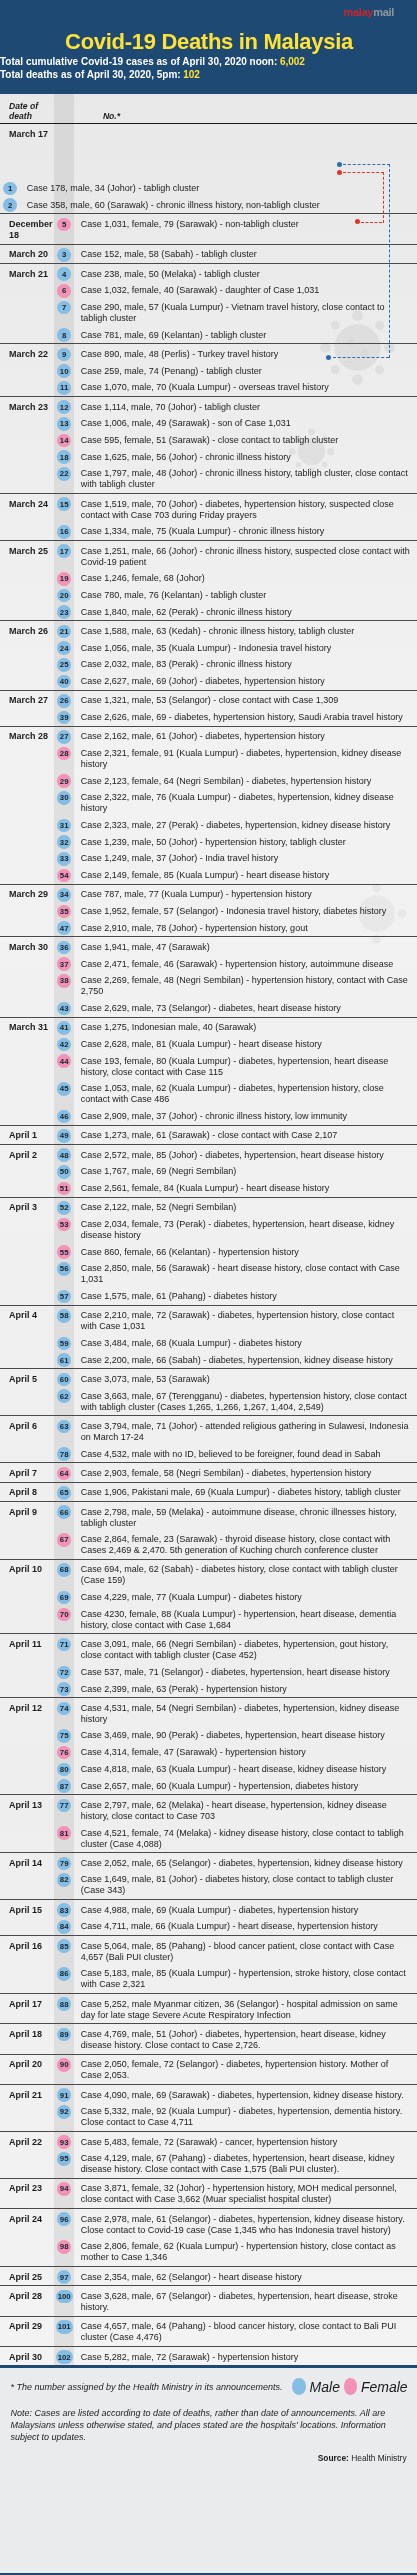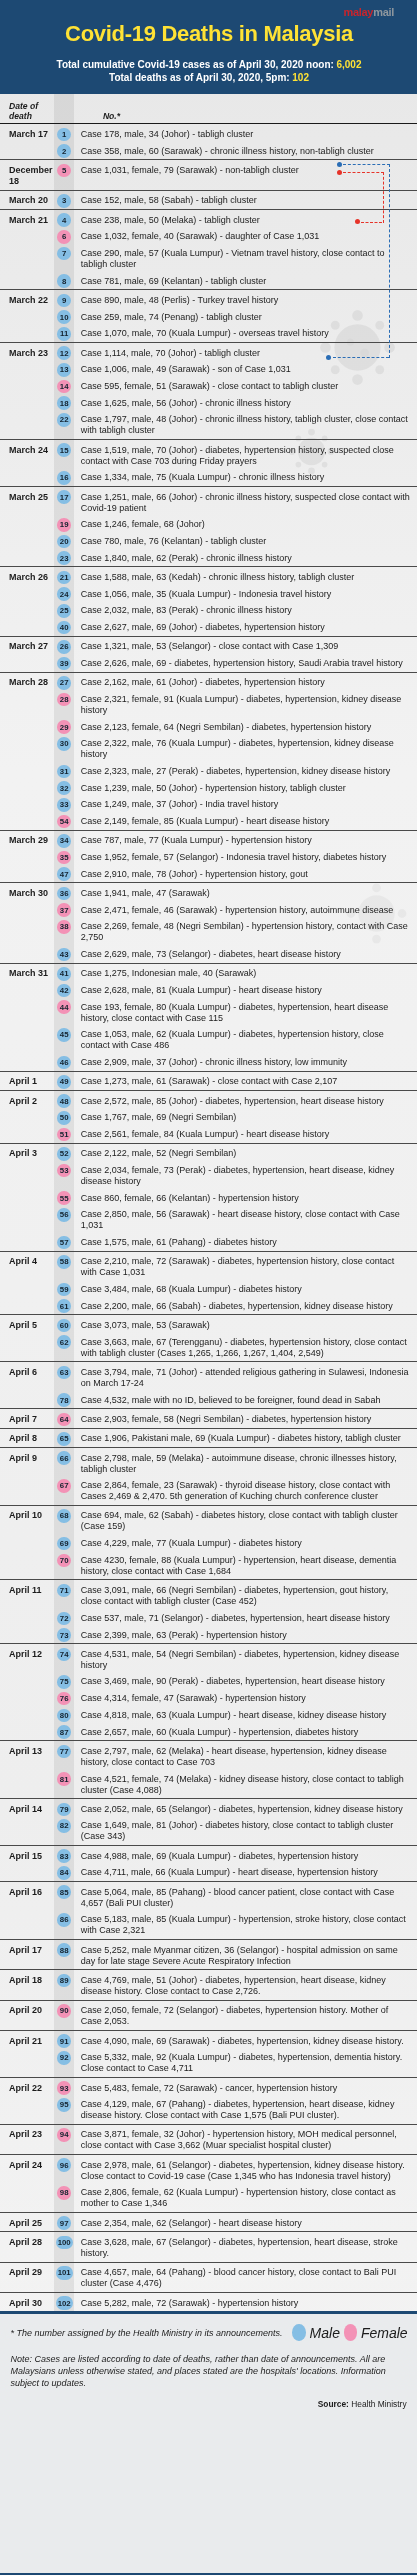--- a/index.html
+++ b/index.html
@@ -6,35 +6,35 @@
   .page{
     width:418px;min-height:2576px;margin:0 auto;position:relative;
     background:linear-gradient(180deg,#e7e7e7 0%,#f2f2f2 30%,#eeeeee 70%,#f5f5f5 100%);
     font-family:"Liberation Sans",sans-serif;color:#1c1c1c;
     display:flex;flex-direction:column;overflow:hidden;
   }
   
   .masthead{background:#1D4973;height:94px;position:relative;flex:0 0 auto;}
   .logo{position:absolute;top:6.3px;right:24px;font-size:11px;font-weight:bold;letter-spacing:-0.3px;}
   .logo .p1{color:#C9252C;} .logo .p2{color:#8E979E;}
-  .title{margin:0;padding-top:22px;text-align:center;color:#FFE235;
+  .title{margin:0;padding-top:30px;text-align:center;color:#FFE235;
          font-size:22px;font-weight:bold;letter-spacing:-0.3px;line-height:23px;}
-  .sub{margin:14px 0 0;text-align:center;color:#ffffff;font-size:10px;font-weight:bold;line-height:12.5px;}
+  .sub{margin:3px 0 0;color:#ffffff;font-size:10px;font-weight:bold;line-height:12.5px;}
   .sub .val{color:#FFE235;margin-left:2.6px;}
   .sub.second{margin-top:0;}
   
   .table-wrap{position:relative;flex:0 0 auto;}
   .num-band{position:absolute;left:54px;top:0;bottom:0;width:20.4px;background:rgba(110,110,110,0.14);}
   .watermark{position:absolute;opacity:0.16;pointer-events:none;}
   .w1{right:15.7px;top:209px;} .w2{right:78px;top:329px;} .w3{right:5.2px;top:783px;opacity:0.10;}
   .table-head{position:relative;display:flex;align-items:flex-end;padding:6.8px 0 2.6px;border-bottom:1px solid #1a1a1a;gap:41px;}
   .th-date{width:45px;padding-left:9px;font-style:italic;font-weight:bold;font-size:8.6px;line-height:10px;}
   .th-no{width:33px;text-align:center;font-style:italic;font-weight:bold;font-size:8.6px;}
   .group{position:relative;display:flex;border-top:1px solid #4a4a4a;padding:4.7px 0 2.6px;}
-  .group:first-child{border-top:none;}
+  .group:first-child{border-top:none;flex-direction:column;}
   .date-col{flex:0 0 54px;padding-left:9px;box-sizing:border-box;font-weight:bold;font-size:9px;line-height:11px;}
   .rows{flex:1;min-width:0;}
   .entry{display:flex;align-items:flex-start;margin-bottom:5.7px;}
   .entry:last-child{margin-bottom:0;}
   .badge-col{flex:0 0 20.4px;display:flex;justify-content:center;}
   .badge{min-width:13.6px;height:13.6px;margin:-1.3px 0;border-radius:50%;box-sizing:border-box;
          display:flex;align-items:center;justify-content:center;
          font-size:7.8px;font-weight:bold;color:#13222e;}
   .badge.wide{min-width:16.7px;border-radius:7.3px;}
   .badge.male{background:#85BEE4;}

